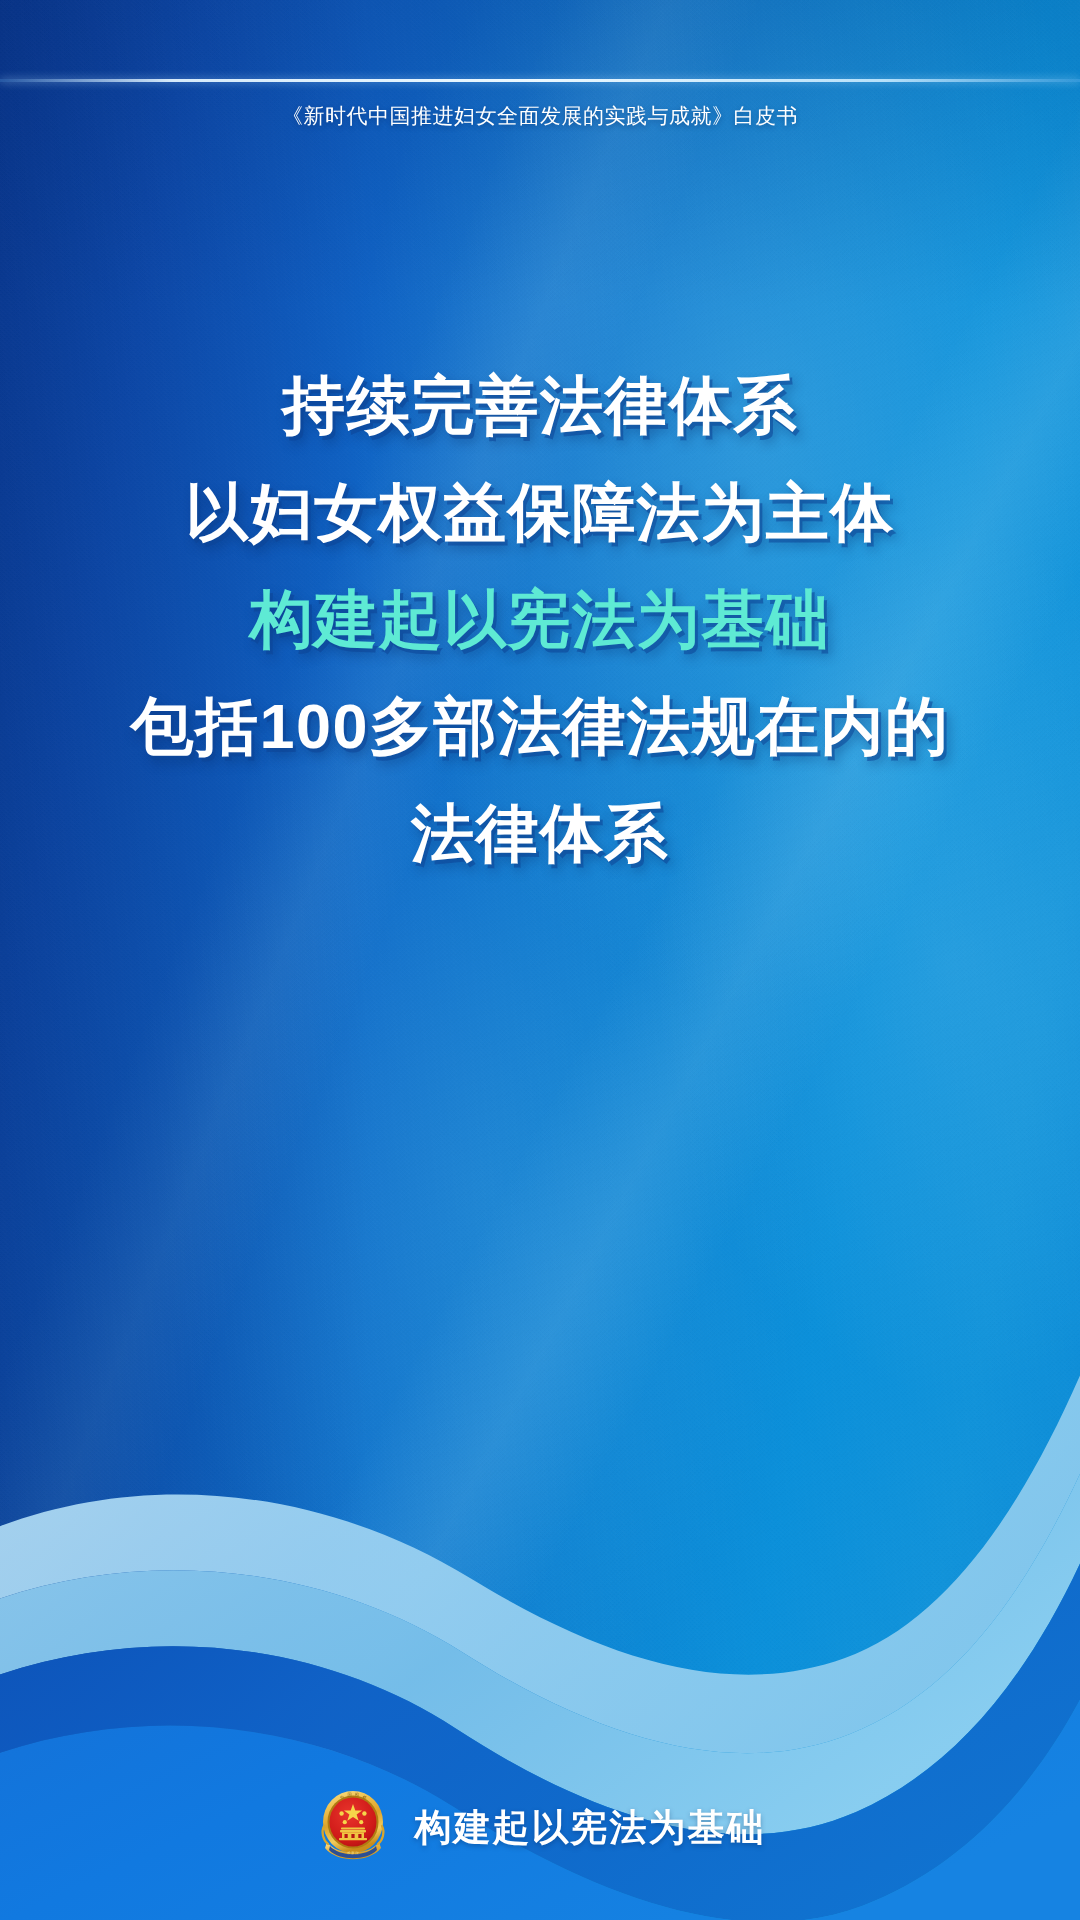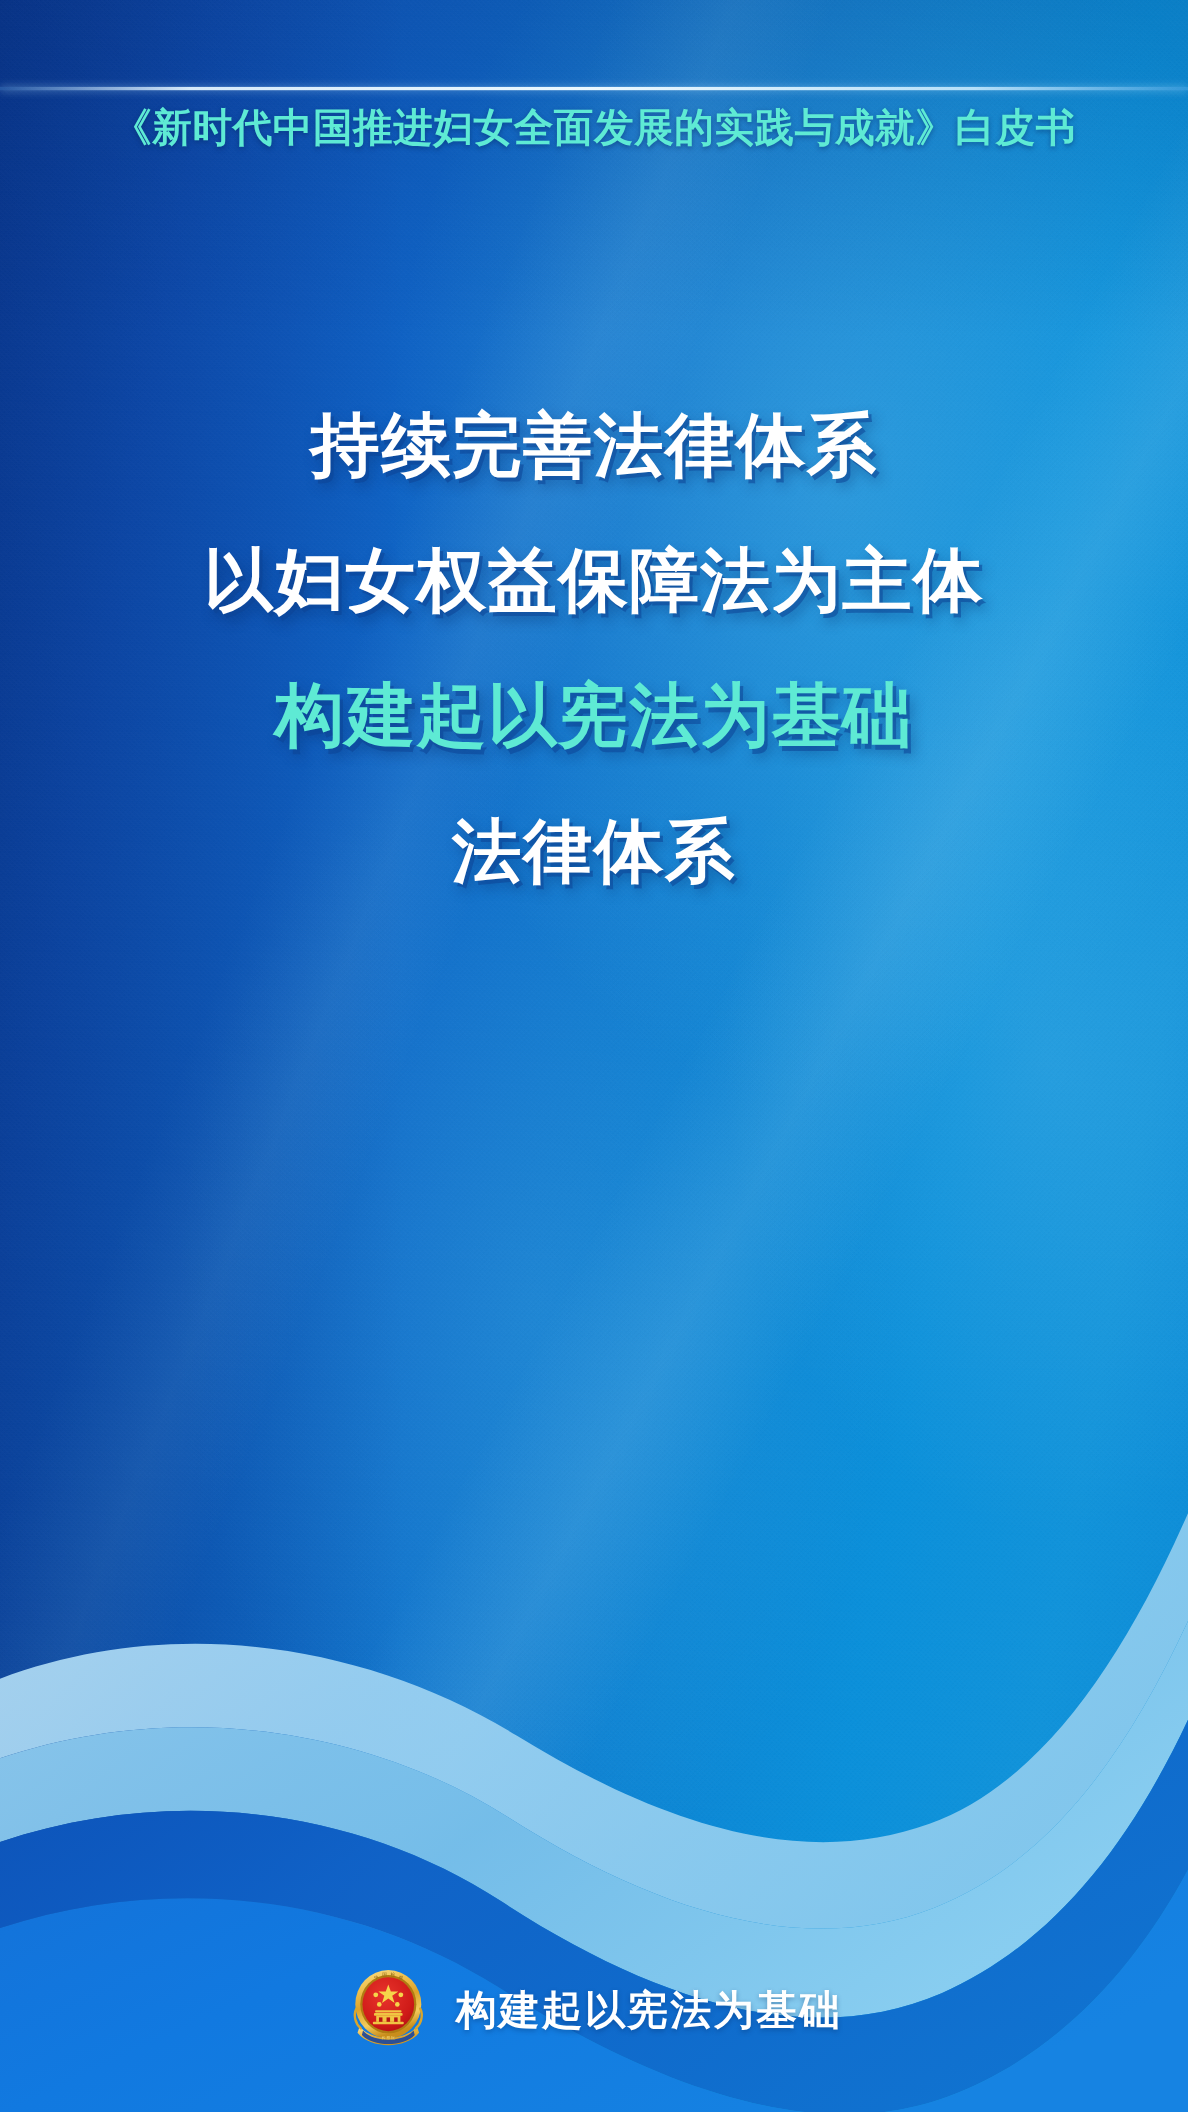--- a/index.html
+++ b/index.html
@@ -78,36 +78,36 @@
   }
 
   
   .masthead {
     position:absolute;
     left:0; right:0; top:86px;
     height:60px;
     display:flex; align-items:center; justify-content:center;
   }
   .masthead-title {
-    font-size:36px;
-    font-weight:700;
-    color:#5eead4;
+    font-size:21px;
+    font-weight:400;
+    color:#ffffff;
     letter-spacing:.5px;
     white-space:nowrap;
     text-shadow:0 2px 5px rgba(4,36,92,.45);
   }
 
   
   .headline {
     position:absolute;
     left:0; right:0; top:352px;
     display:flex;
     flex-direction:column;
     align-items:center;
-    gap:16px;
+    gap:0;
   }
   .hl-line {
     font-size:63px;
     font-weight:700;
     line-height:107px;
     white-space:nowrap;
     letter-spacing:1.5px;
   }
   .hl-white {
     color:#ffffff;
@@ -166,20 +166,21 @@
   <div class="top-rule"></div>
 
   <div class="masthead">
     <div class="masthead-title">《新时代中国推进妇女全面发展的实践与成就》白皮书</div>
   </div>
 
   <div class="headline">
     <div class="hl-line hl-white">持续完善法律体系</div>
     <div class="hl-line hl-white">以妇女权益保障法为主体</div>
     <div class="hl-line hl-cream">构建起以宪法为基础</div>
+    <div class="hl-line hl-white">包括100多部法律法规在内的</div>
     <div class="hl-line hl-white">法律体系</div>
   </div>
 
   <svg class="waves" viewBox="0 0 1080 720" preserveAspectRatio="none">
     <defs>
       <linearGradient id="gPale" x1="0" y1="0" x2="1" y2="0.4">
         <stop offset="0%" stop-color="#b9e0f6"></stop>
         <stop offset="45%" stop-color="#9ed3f2"></stop>
         <stop offset="100%" stop-color="#8ccbee"></stop>
       </linearGradient>

